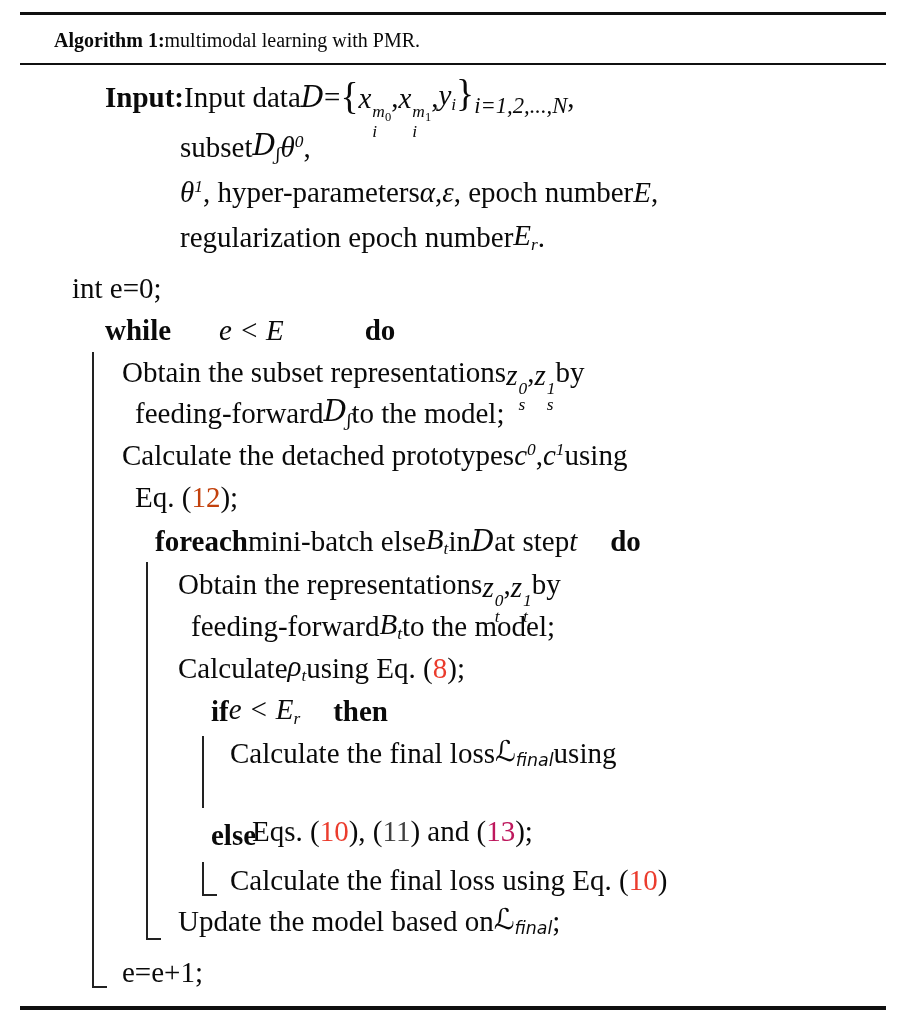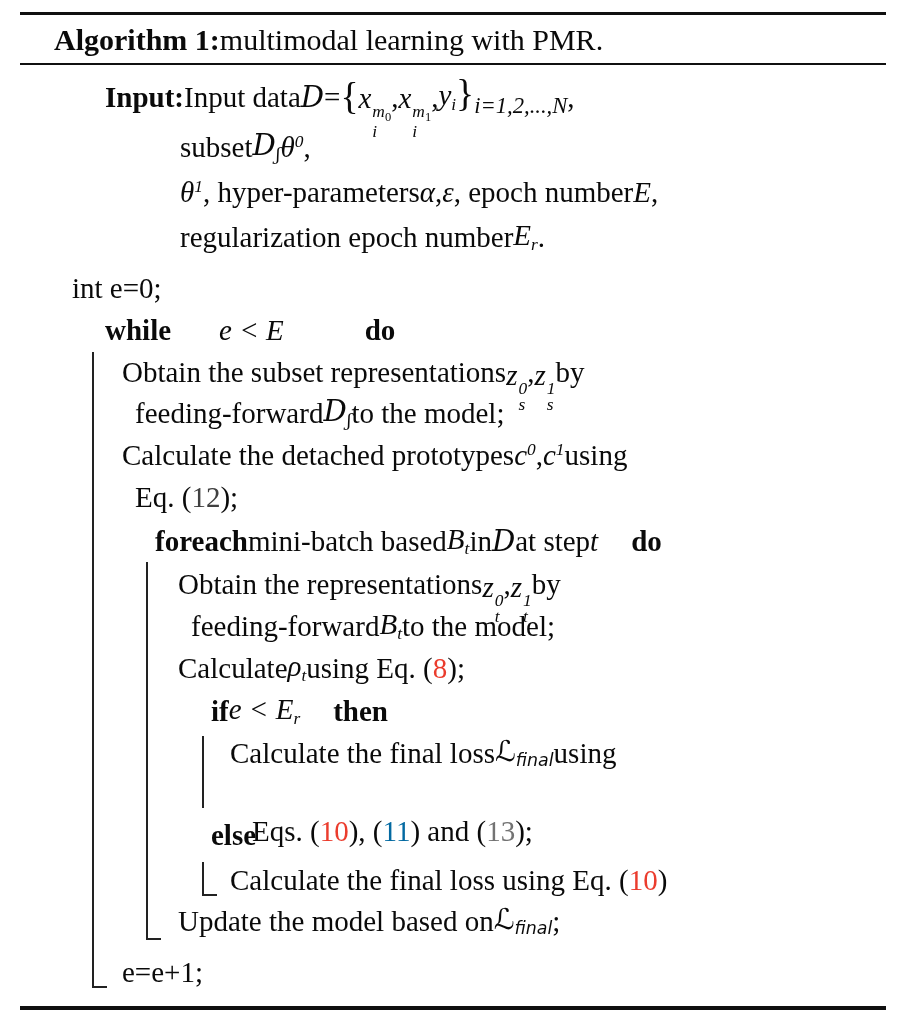--- a/index.html
+++ b/index.html
@@ -8,21 +8,21 @@
     background:#ffffff;color:#0a0a0a;
     font-family:"Liberation Serif", serif;
   }
   .rule{position:absolute;left:20px;width:866px;background:#101010;}
   #rule-top{top:12px;height:3px;}
   #rule-mid{top:63px;height:2px;}
   #rule-bottom{top:1006px;height:4px;}
 
   #algo-title{
     position:absolute;left:54px;top:20px;height:40px;
-    display:flex;align-items:center;font-size:30px;white-space:nowrap;
+    display:flex;align-items:center;font-size:20px;white-space:nowrap;
   }
   #algo-title .kw{font-weight:bold;}
 
   .line{
     position:absolute;height:44px;display:flex;align-items:center;
     font-size:29px;white-space:nowrap;line-height:1;
   }
   .b{font-weight:bold;margin-left:33px;}
   .i{font-style:italic;}
   .cal{font-style:italic;font-family:"DejaVu Serif", serif;}
@@ -128,26 +128,26 @@
     </div>
     <div class="line" style="top: 433px; left: 122px;">
       <span><span>Calculate the detached prototypes </span></span>
       <span class="i"><span>c</span><span class="sup">0</span></span>
       <span><span>, </span></span>
       <span class="i"><span>c</span><span class="sup">1</span></span>
       <span><span> using</span></span>
     </div>
     <div class="line" style="top: 475px; left: 135px;">
       <span><span>Eq. (</span></span>
-      <span class="r" style="color: #404040;"><span>12</span></span>
+      <span class="r" style="color: #c2410c;"><span>12</span></span>
       <span><span>);</span></span>
     </div>
     <div class="line" style="top: 519px; left: 122px;">
       <span class="b"><span>foreach </span></span>
-      <span><span>mini-batch based </span></span>
+      <span><span>mini-batch else </span></span>
       <span class="i"><span>B</span><span class="sub">t</span></span>
       <span><span> in </span></span>
       <span class="cal"><span>D</span></span>
       <span><span> at step </span></span>
       <span class="i"><span>t</span></span>
       <span class="b"><span> do</span></span>
     </div>
     <div class="line" style="top: 562px; left: 178px;">
       <span><span>Obtain the representations </span></span>
       <span class="i"><span>z</span><span class="stk">
@@ -180,23 +180,23 @@
     </div>
     <div class="line" style="top: 731px; left: 230px;">
       <span><span>Calculate the final loss </span></span>
       <span class="scr"><span>ℒ</span><span class="sub">final</span></span>
       <span><span> using</span></span>
     </div>
     <div class="line" style="top: 773px; left: 252px; margin-top: 36px;">
       <span><span>Eqs. (</span></span>
       <span class="r" style="color: rgb(235, 60, 45);"><span>10</span></span>
       <span><span>), (</span></span>
-      <span class="r" style="color: #0369a1;"><span>11</span></span>
+      <span class="r" style="color: #404040;"><span>11</span></span>
       <span><span>) and (</span></span>
-      <span class="r" style="color: #737373;"><span>13</span></span>
+      <span class="r" style="color: #be185d;"><span>13</span></span>
       <span><span>);</span></span>
     </div>
     <div class="line" style="top: 813px; left: 178px;">
       <span class="b"><span>else</span></span>
     </div>
     <div class="line" style="top: 858px; left: 230px;">
       <span><span>Calculate the final loss using Eq. (</span></span>
       <span class="r" style="color: rgb(235, 60, 45);"><span>10</span></span>
       <span><span>)</span></span>
     </div>

